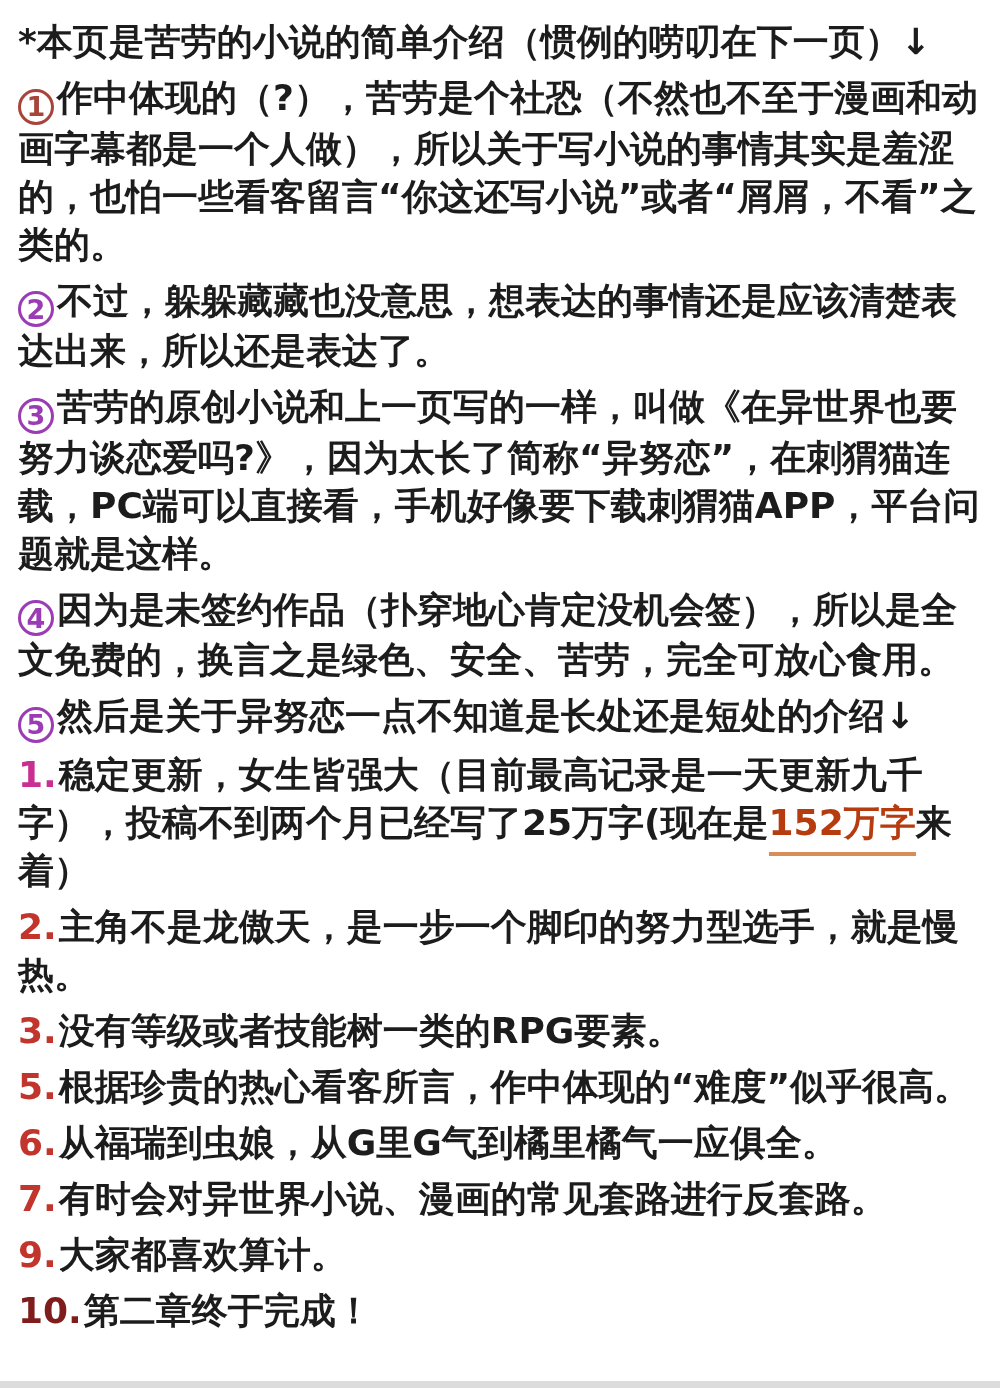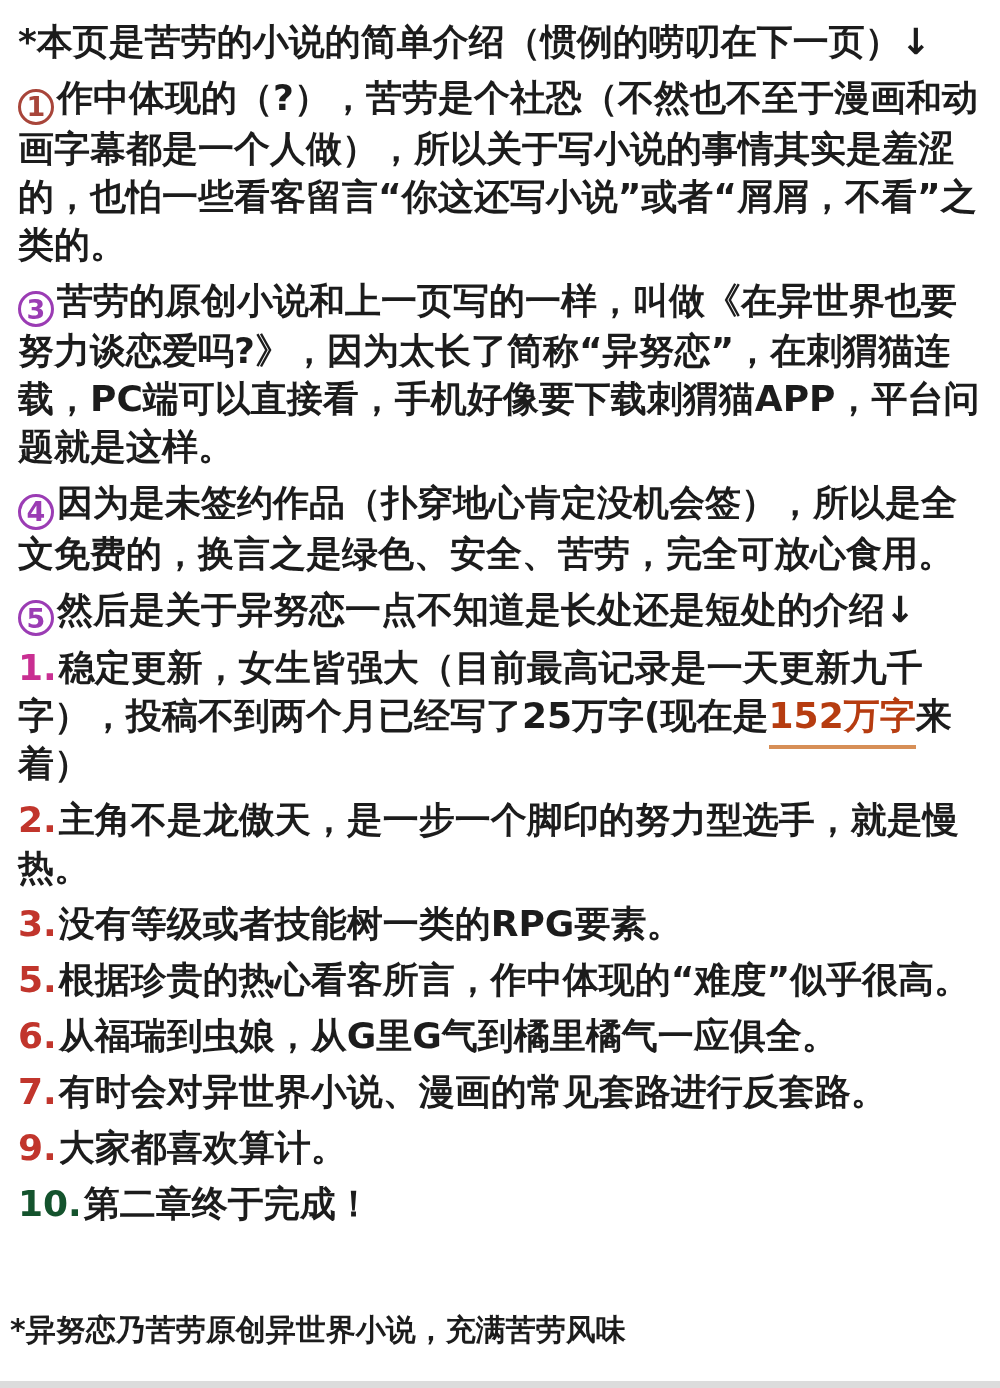--- a/index.html
+++ b/index.html
@@ -68,20 +68,21 @@
 </style>
 </head>
 <body>
 
 <div class="page">
 
   <p class="txt">*本页是苦劳的小说的简单介绍（惯例的唠叨在下一页）↓</p>
 
   <p class="txt"><span class="cnum" style="color: rgb(168, 69, 58);">1</span><span>作中体现的（?），苦劳是个社恐（不然也不至于漫画和动画字幕都是一个人做），所以关于写小说的事情其实是羞涩的，也怕一些看客留言“你这还写小说”或者“屑屑，不看”之类的。</span></p>
 
+  <p class="txt"><span class="cnum" style="color: rgb(155, 60, 180);">2</span><span>不过，躲躲藏藏也没意思，想表达的事情还是应该清楚表达出来，所以还是表达了。</span></p>
 
   <p class="txt"><span class="cnum" style="color: rgb(155, 60, 180);">3</span><span>苦劳的原创小说和上一页写的一样，叫做《在异世界也要努力谈恋爱吗?》，因为太长了简称“异努恋”，在刺猬猫连载，PC端可以直接看，手机好像要下载刺猬猫APP，平台问题就是这样。</span></p>
 
   <p class="txt"><span class="cnum" style="color: rgb(155, 60, 180);">4</span><span>因为是未签约作品（扑穿地心肯定没机会签），所以是全文免费的，换言之是绿色、安全、苦劳，完全可放心食用。</span></p>
 
   <p class="txt"><span class="cnum" style="color: rgb(155, 60, 180);">5</span><span>然后是关于异努恋一点不知道是长处还是短处的介绍↓</span></p>
 
   <p class="txt"><span class="lnum" style="color: rgb(201, 47, 146);">1.</span><span>稳定更新，女生皆强大（目前最高记录是一天更新九千字），投稿不到两个月已经写了25万字(现在是</span><span class="hl" style="color: rgb(182, 60, 16);">152万字</span><span>来着）</span></p>
 
   <p class="txt"><span class="lnum" style="color: rgb(193, 53, 44);">2.</span><span>主角不是龙傲天，是一步一个脚印的努力型选手，就是慢热。</span></p>
@@ -91,21 +92,21 @@
 
   <p class="txt"><span class="lnum" style="color: rgb(193, 53, 44);">5.</span><span>根据珍贵的热心看客所言，作中体现的“难度”似乎很高。</span></p>
 
   <p class="txt"><span class="lnum" style="color: rgb(193, 53, 44);">6.</span><span>从福瑞到虫娘，从G里G气到橘里橘气一应俱全。</span></p>
 
   <p class="txt"><span class="lnum" style="color: rgb(193, 53, 44);">7.</span><span>有时会对异世界小说、漫画的常见套路进行反套路。</span></p>
 
 
   <p class="txt"><span class="lnum" style="color: rgb(193, 53, 44);">9.</span><span>大家都喜欢算计。</span></p>
 
-  <p class="txt"><span class="lnum" style="color: #14532d;">10.</span><span>第二章终于完成！</span></p>
+  <p class="txt"><span class="lnum" style="color: #7f1d1d;">10.</span><span>第二章终于完成！</span></p>
 
   <div class="footer">
     <p class="note">*异努恋乃苦劳原创异世界小说，充满苦劳风味</p>
 
   </div>
 
 </div>
 
 <div class="bottom-band"></div>
 

